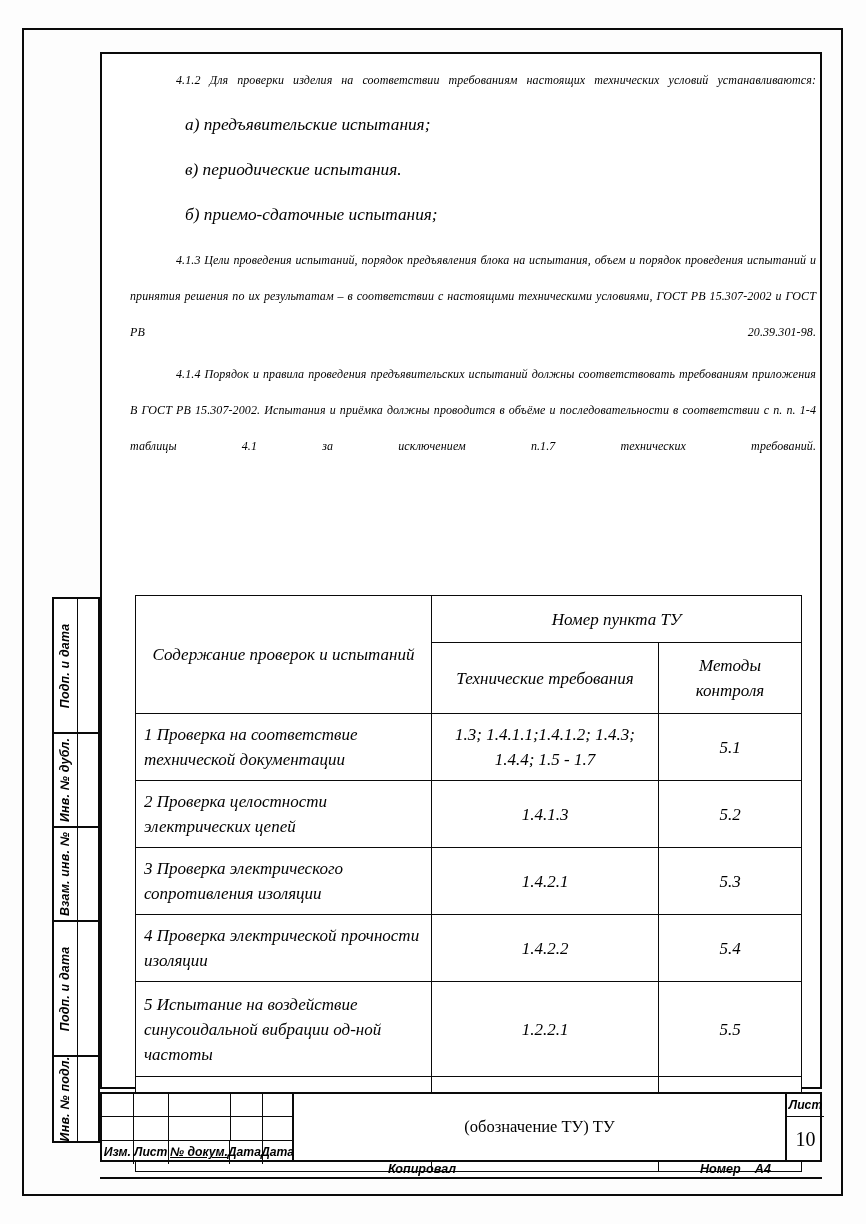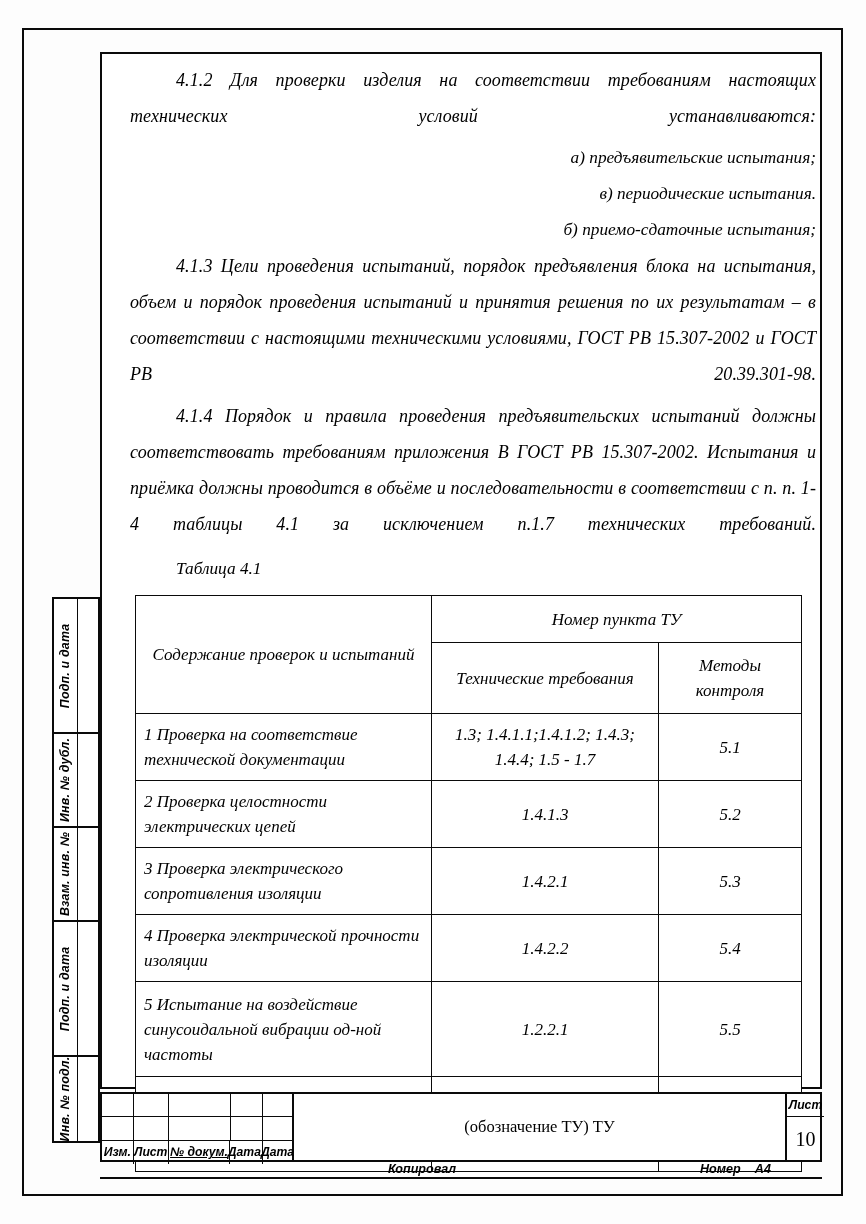--- a/index.html
+++ b/index.html
@@ -41,34 +41,34 @@
   }
 
   
   .doc-body {
     position: absolute;
     left: 130px; top: 62px;
     width: 686px;
   }
   .para {
     font-style: italic;
-    font-size: 18px;
+    font-size: 12px;
     line-height: 36px;
     margin: 0 0 6px 0;
     text-align: justify;
     text-indent: 46px;
     letter-spacing: 0.1px;
   }
   .list-item {
     font-style: italic;
     font-size: 17.3px;
     line-height: 36px;
-    margin: 0;
+    margin: 9px;
     text-indent: 46px;
-    text-align: right;
+    text-align: left;
   }
   .tbl-caption {
     font-style: italic;
     font-size: 17.3px;
     line-height: 30px;
     margin: 12px 0 8px 0;
     text-indent: 46px;
   }
 
   
@@ -282,21 +282,20 @@
     <p class="list-item">б) приемо-сдаточные испытания;</p>
 
     <p class="para">
       <span class="stretch">4.1.3 Цели проведения испытаний, порядок предъявления блока на испытания, объем и порядок проведения испытаний и принятия решения по их результатам – в соответствии с  настоящими техническими условиями, ГОСТ РВ 15.307-2002 и ГОСТ РВ 20.39.301-98.</span>
     </p>
 
     <p class="para">
       <span class="stretch">4.1.4 Порядок и правила проведения предъявительских испытаний должны соответствовать требованиям приложения В ГОСТ РВ 15.307-2002.   Испытания и приёмка должны проводится в объёме и последовательности в соответствии с  п. п. 1-4 таблицы 4.1 за исключением п.1.7 технических требований.</span>
     </p>
 
-    <p class="tbl-caption">Таблица 4.1</p>
   </div>
 
   <table class="spec-table">
     <colgroup>
       <col class="col-content">
       <col class="col-req">
       <col class="col-method">
     </colgroup>
     <thead>
       <tr>

